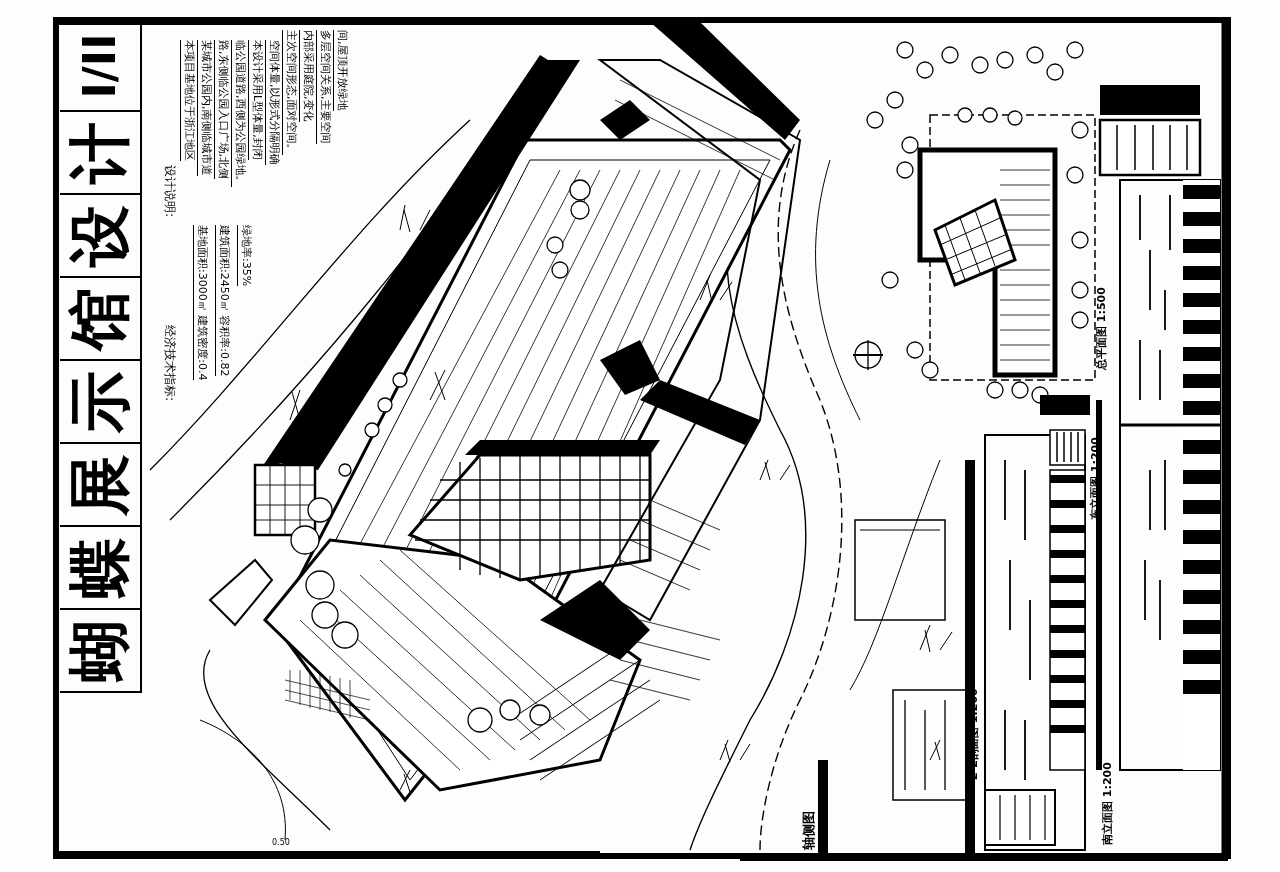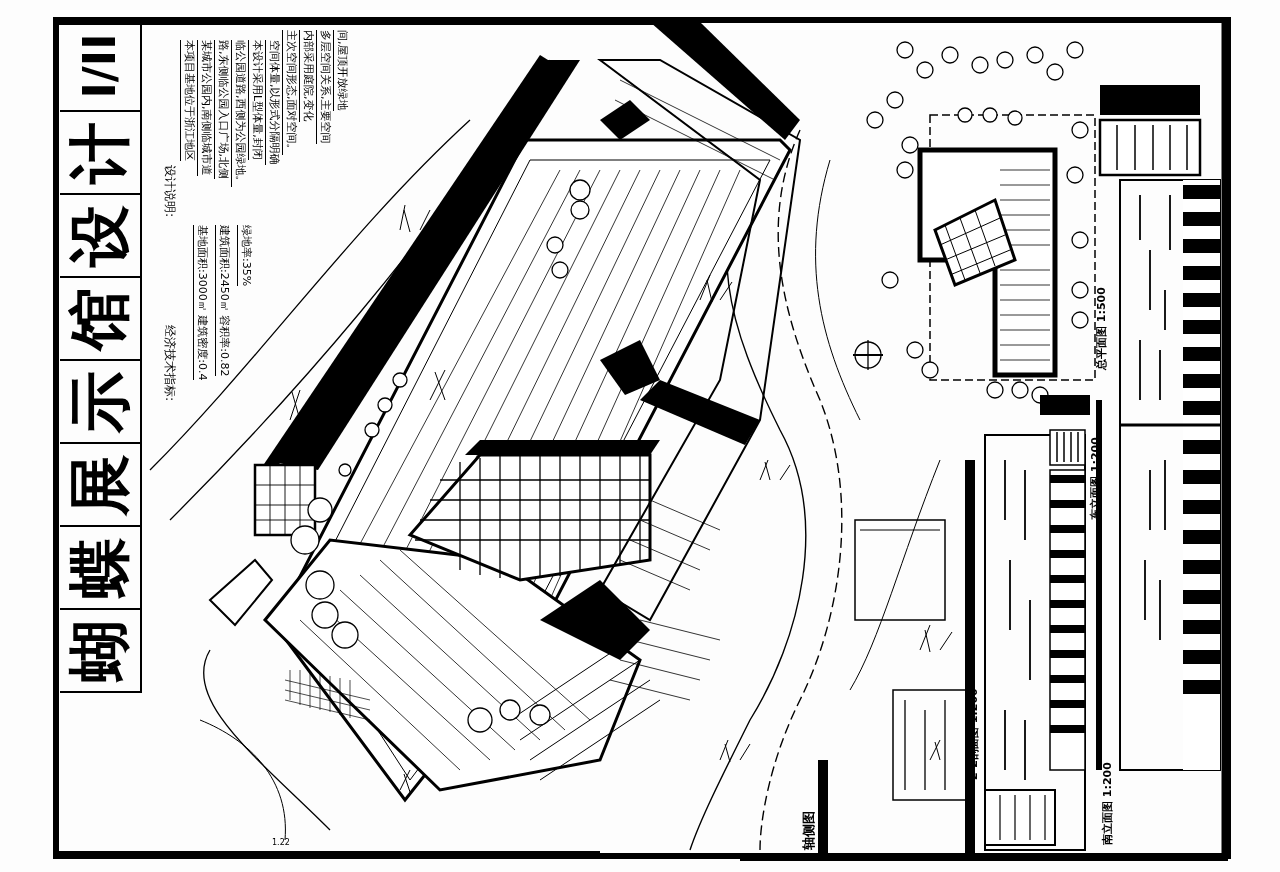--- a/index.html
+++ b/index.html
@@ -386,14 +386,14 @@
     <div class="note-line" style="left:232px;top:225px;">建筑面积:2450㎡ 容积率:0.82</div>
     <div class="note-line" style="left:254px;top:225px;">绿地率:35%</div>
   </div>
 
   <div class="label-v" style="left:1094px;top:370px;">总平面图 1:500</div>
   <div class="label-v" style="left:1088px;top:520px;">东立面图 1:200</div>
   <div class="label-v" style="left:966px;top:780px;">2-2剖面图 1:200</div>
   <div class="label-v" style="left:1100px;top:845px;">南立面图 1:200</div>
   <div class="label-v" style="left:800px;top:850px;font-size:13px;">轴侧图</div>
 
-  <div style="position:absolute;left:272px;top:838px;font-size:8px;">1.22</div>
+  <div style="position:absolute;left:272px;top:838px;font-size:8px;">0.50</div>
 </div>
 
 </body></html>

